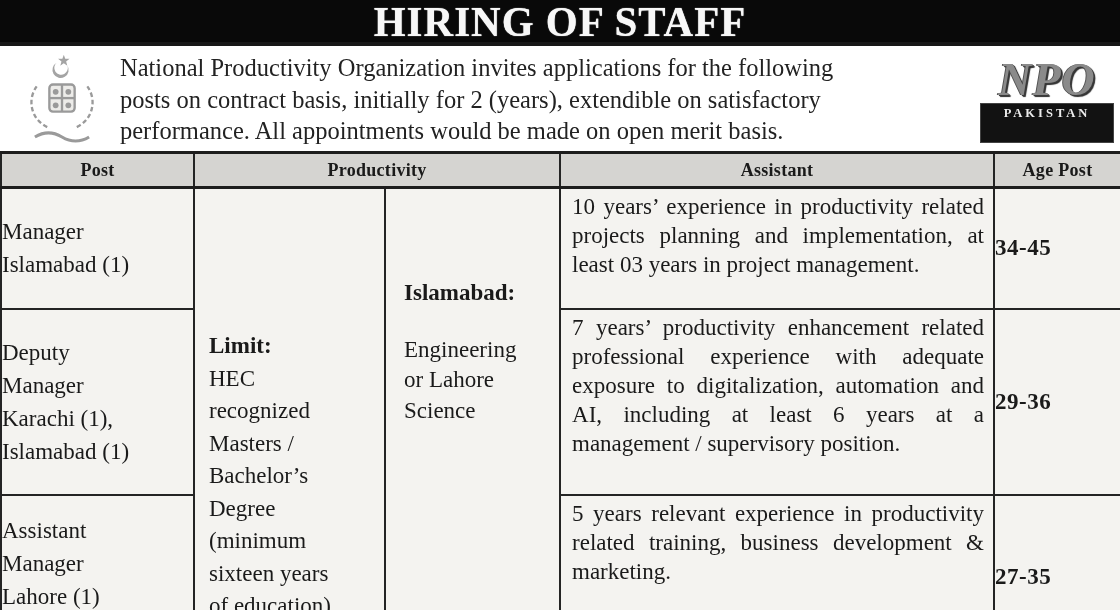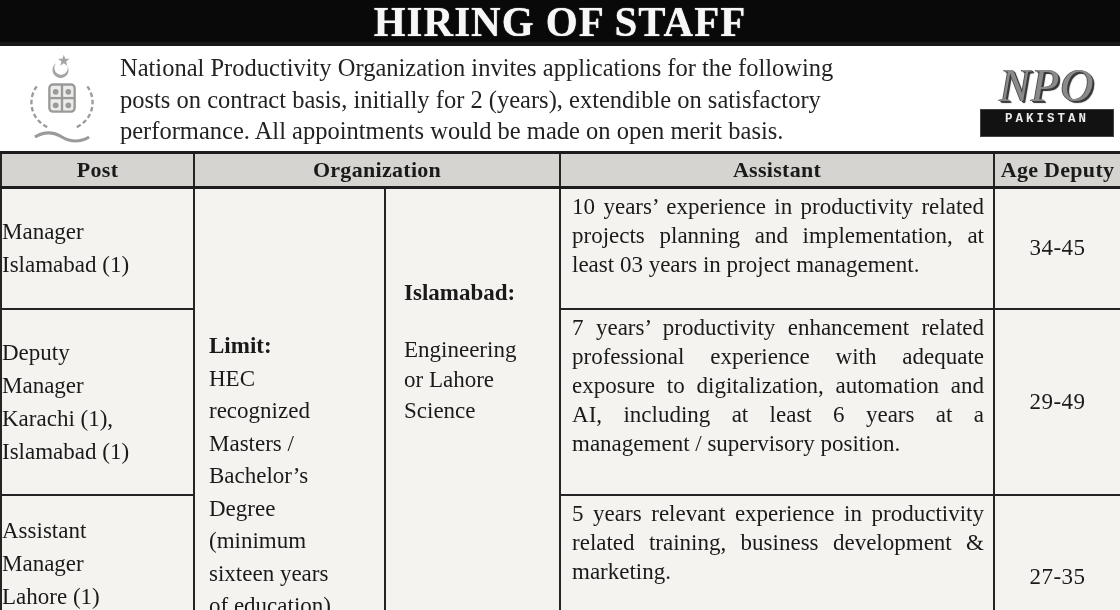--- a/index.html
+++ b/index.html
@@ -46,56 +46,56 @@
     font-size: 24.5px;
     line-height: 31.5px;
     color: #242424;
     margin-left: 12px;
     width: 848px;
     padding-top: 2px;
   }
   .npo-logo { margin-left: auto; width: 134px; padding-top: 4px; text-align: center; }
   .npo-text {
     font-size: 46px;
-    font-weight: normal;
+    font-weight: bold;
     font-style: italic;
     line-height: 0.95;
     color: #8a8a8a;
     letter-spacing: 1px;
     text-shadow: 1px 1px 0 #3c3c3c, -1px 0 0 #555, 2px 2px 1px #2e2e2e;
   }
   .npo-sub {
     margin-top: 1px;
     background: #141414;
     color: #e9e9e9;
-    font-family: Liberation Mono, monospace;
+    font-family: Liberation Serif, serif;
     font-size: 12.5px;
     font-weight: bold;
     letter-spacing: 3px;
-    padding: 2px 2px 10px 2px;
+    padding: 2px 2px 21px 2px;
     border: 1px solid #444;
   }
 
   
   .ad-table {
     width: 1120px;
     table-layout: fixed;
     border-collapse: collapse;
     margin-top: 3px;
     border-top: 3px solid #1f1f1f;
   }
   .ad-table th, .ad-table td {
     border: 2px solid #262626;
     font-family: "Liberation Serif", "DejaVu Serif", serif;
   }
   .ad-table th {
     background: #d3d2cf;
     border-top: 3px solid #1f1f1f;
     border-bottom: 3px solid #1f1f1f;
-    font-size: 22px;
+    font-size: 18px;
     font-weight: bold;
     height: 35px;
     letter-spacing: .3px;
   }
   .ad-table td { background: #f2f1ee; font-size: 23px; }
 
   tr.row-1 { height: 121px; }
   tr.row-2 { height: 186px; }
   tr.row-3 { height: 165px; }
 
@@ -124,24 +124,23 @@
   .disc-cell .qual-text { margin-top: 26px; }
 
   .exp-cell {
     vertical-align: top;
     text-align: justify;
     padding: 3px 9px 2px 11px;
     line-height: 29px;
     font-size: 23px;
   }
   .age-cell {
-    text-align: center;
     vertical-align: middle;
     font-size: 24px;
-    font-weight: normal;
+    font-weight: bold;
     letter-spacing: .5px;
   }
 </style>
 </head>
 <body>
 
 <div class="page">
 
   <div class="banner">
     <span class="banner-title">HIRING OF STAFF</span>
@@ -183,23 +182,23 @@
     <colgroup>
       <col style="width:193px">
         <col style="width:191px">
         <col style="width:175px">
         <col style="width:434px">
         <col style="width:127px">
     </colgroup>
     <tbody>
         <tr>
       <th>Post</th>
-      <th colspan="2">Organization</th>
+      <th colspan="2">Productivity</th>
       <th>Assistant</th>
-      <th>Age Deputy</th>
+      <th>Age Post</th>
     </tr>
 
     <tr class="row-1">
       <td class="post-cell">Manager
 Islamabad (1)</td>
       <td class="degree-cell" rowspan="3">
         <span class="qual-label">Limit:</span>
         <div class="qual-text">HEC
 recognized
 Masters /
@@ -218,21 +217,21 @@
       <td class="exp-cell">10 years’ experience in productivity related projects planning and implementation, at least 03 years in project management.</td>
       <td class="age-cell">34-45</td>
     </tr>
 
     <tr class="row-2">
       <td class="post-cell">Deputy
 Manager
 Karachi (1),
 Islamabad (1)</td>
       <td class="exp-cell">7 years’ productivity enhancement related professional experience with adequate exposure to digitalization, automation and AI, including at least 6 years at a management / supervisory position.</td>
-      <td class="age-cell">29-49</td>
+      <td class="age-cell">29-36</td>
     </tr>
 
     <tr class="row-3">
       <td class="post-cell top">Assistant
 Manager
 Lahore (1)</td>
       <td class="exp-cell">5 years relevant experience in productivity related training, business development &amp; marketing.</td>
       <td class="age-cell">27-35</td>
     </tr>
   </tbody>

